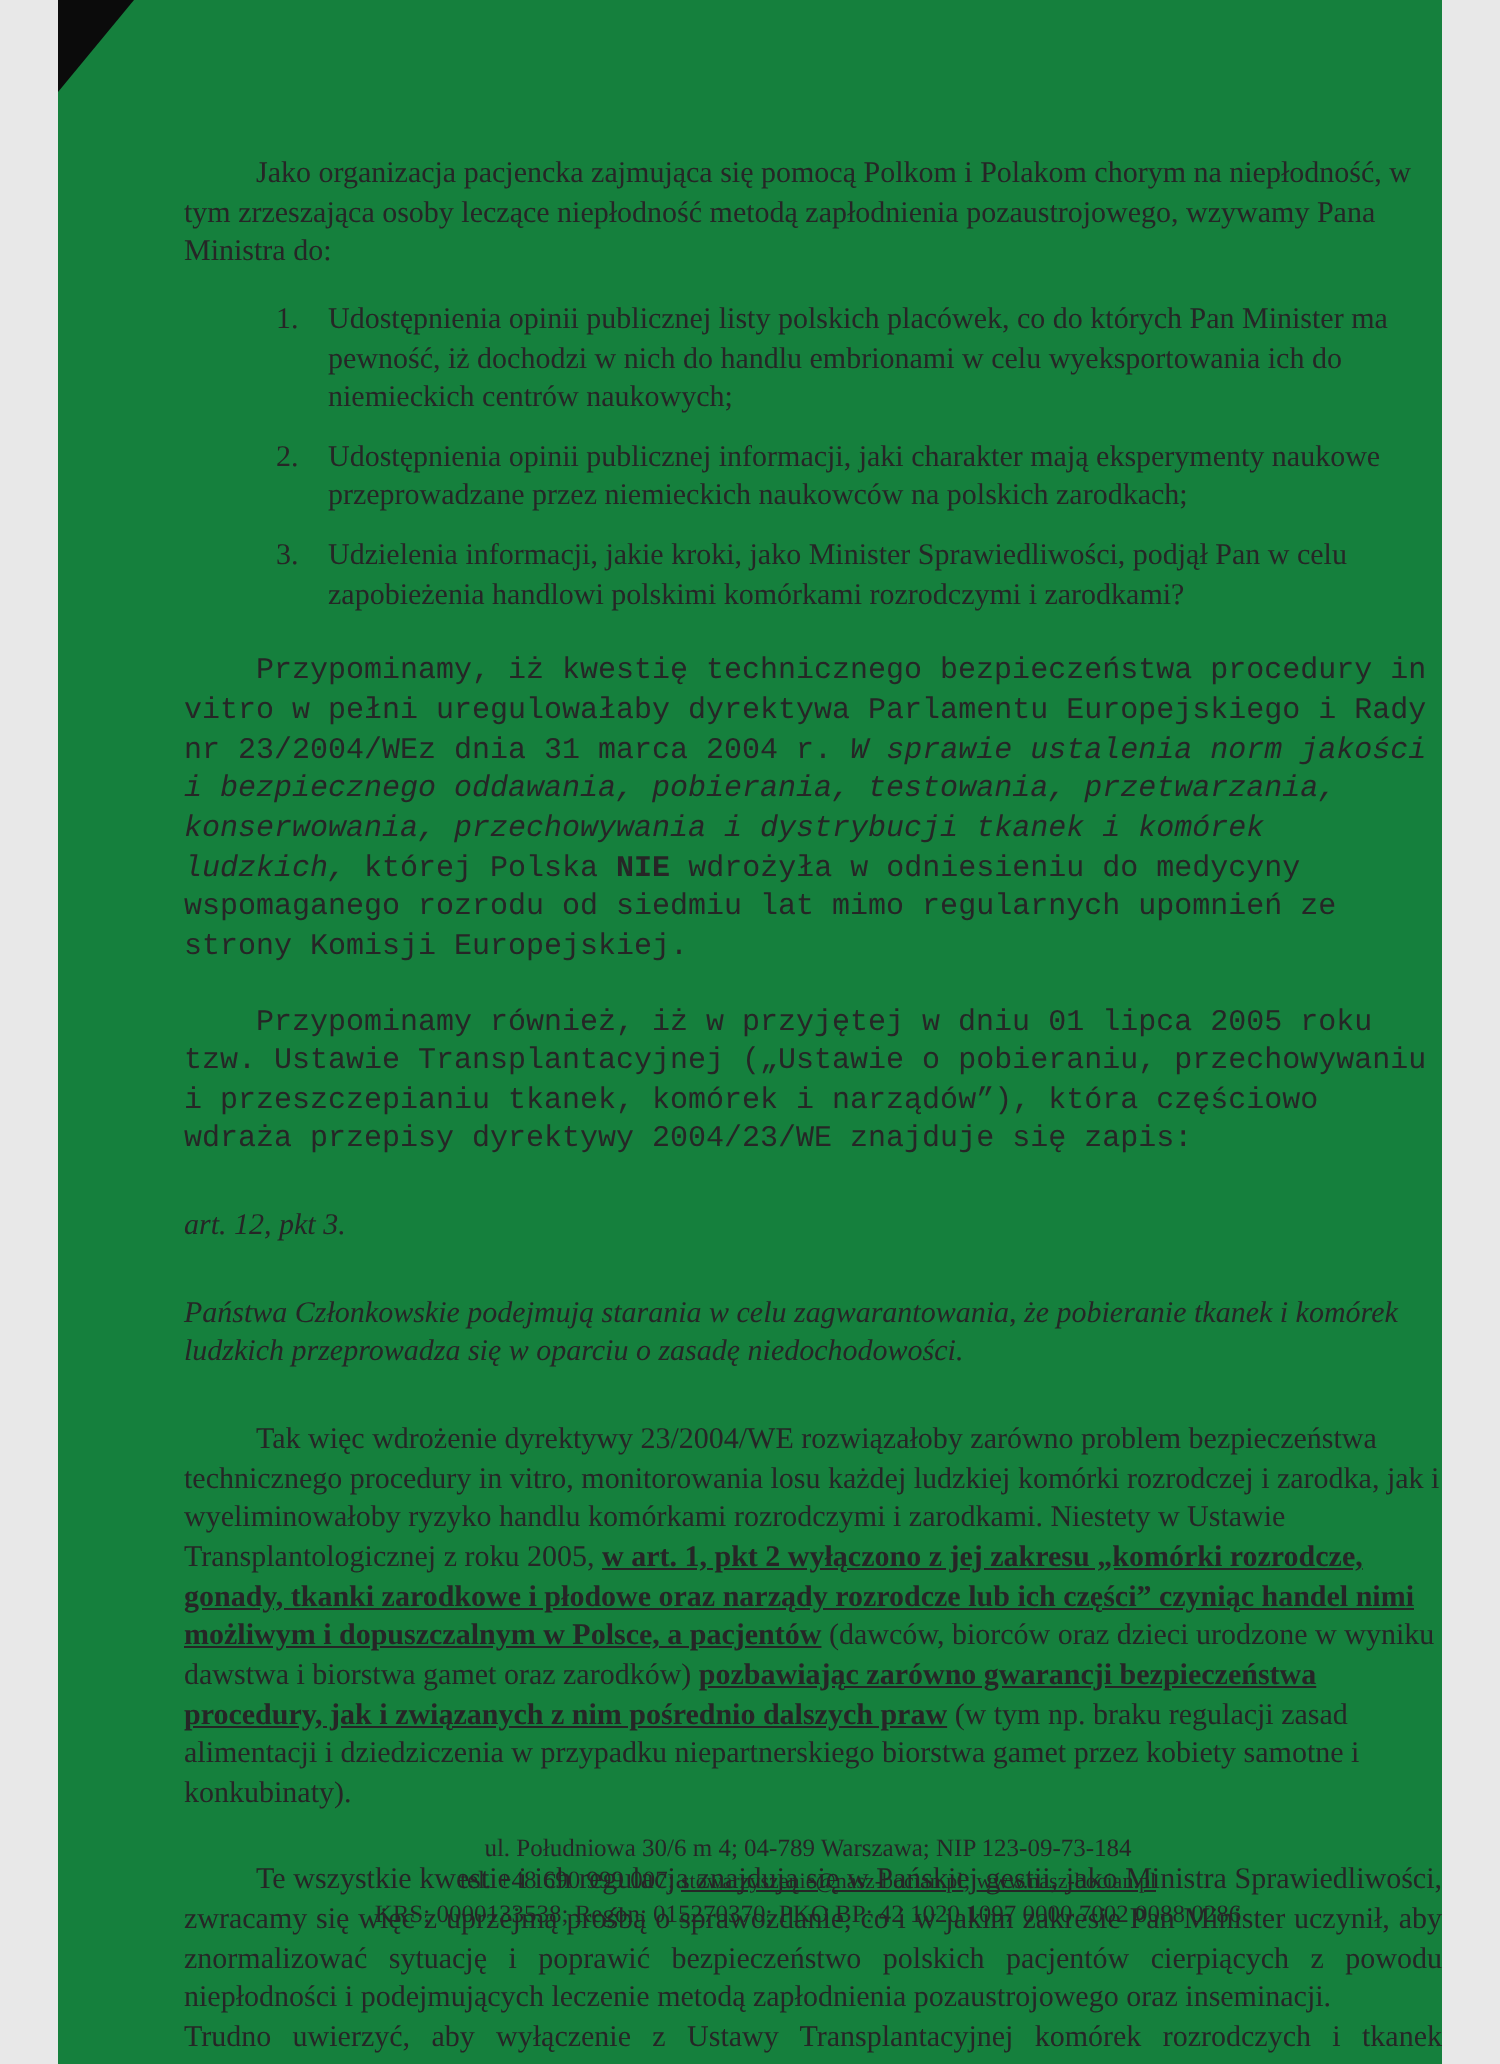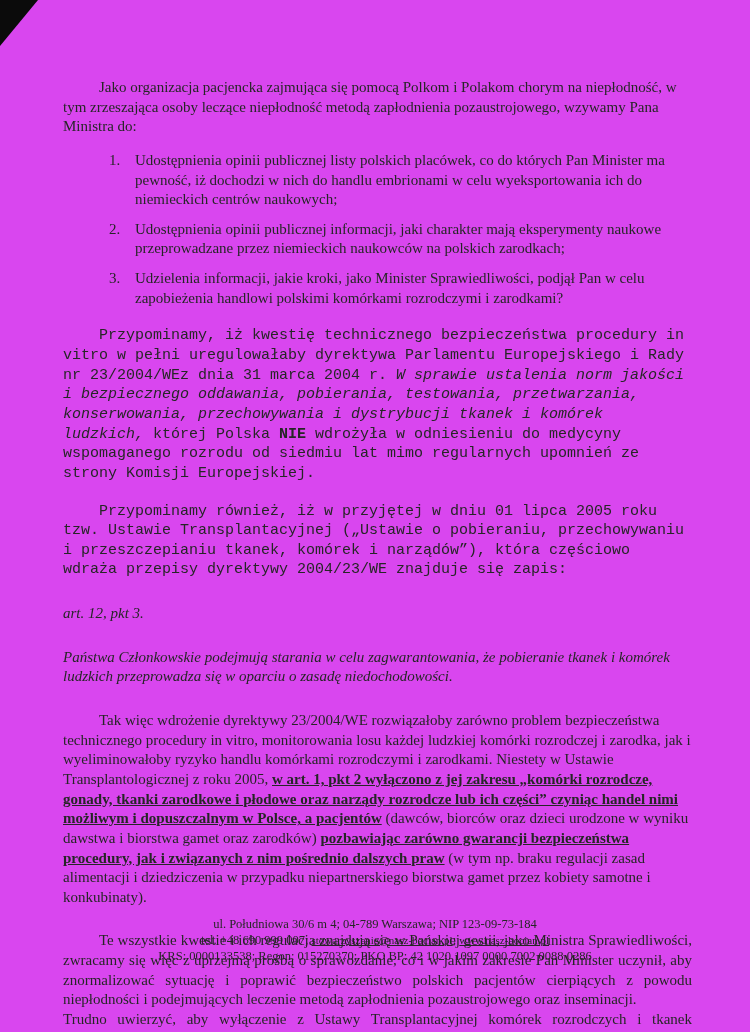--- a/index.html
+++ b/index.html
@@ -1,20 +1,20 @@
 <!DOCTYPE html>
 <html><head>
 <meta charset="utf-8">
 <style>
   html,body{margin:0;padding:0;background:#e8e8e8;}
   .page{
     position:relative;
-    width:750px;height:1032px;
+    width:692px;height:1032px;
     margin:0 auto;
-    background:#d946ef;
+    background:#15803d;
     font-family:"Liberation Serif","DejaVu Serif",serif;
     color:#262626;
     overflow:hidden;
   }
   .corner{
     position:absolute;top:0;left:0;
     width:0;height:0;
     border-top:46px solid #0b0b0b;
     border-right:38px solid transparent;
   }

